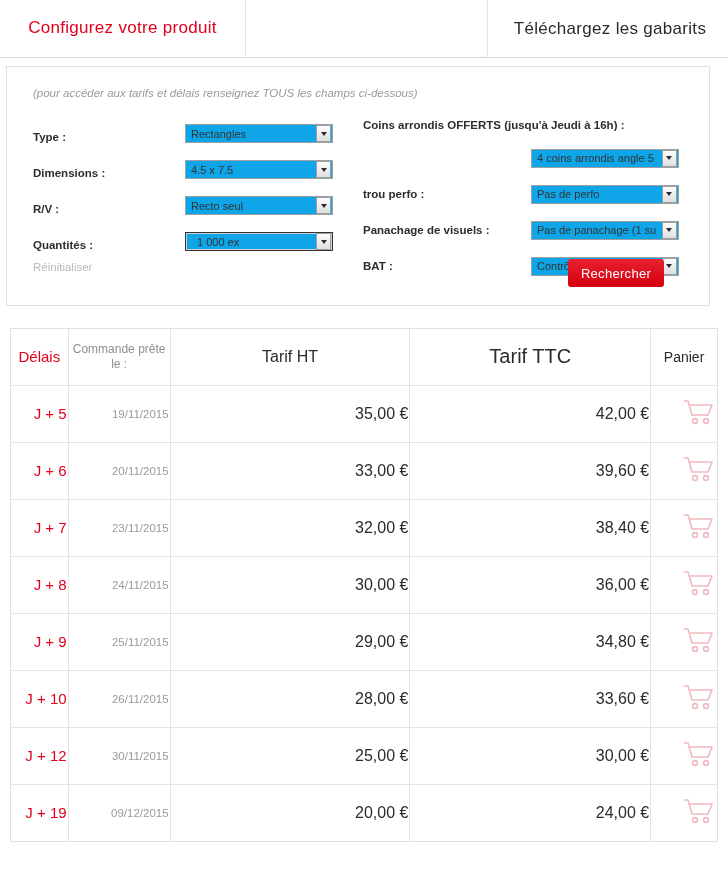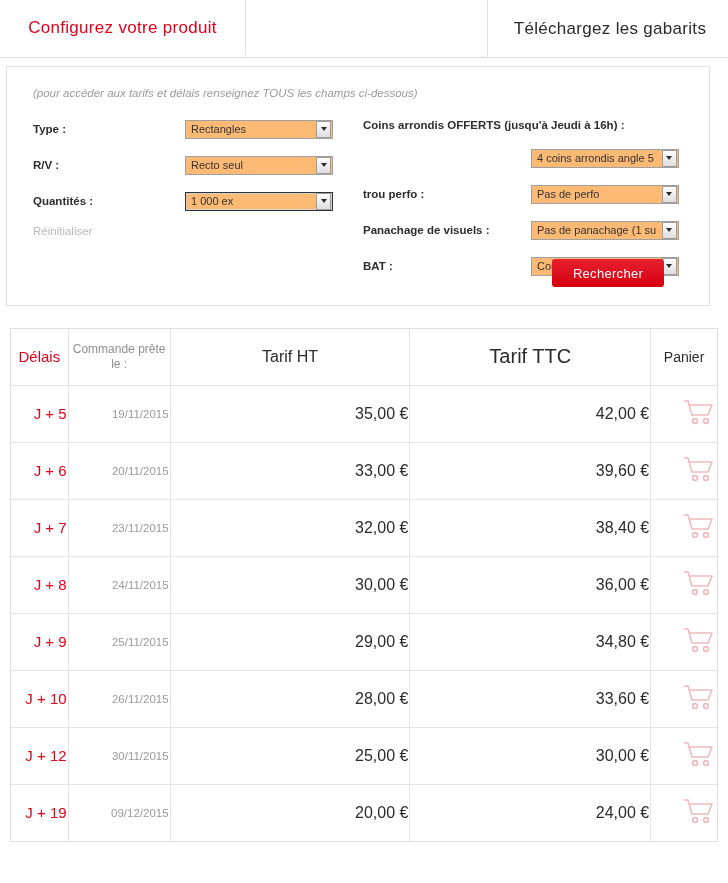--- a/index.html
+++ b/index.html
@@ -68,44 +68,44 @@
     margin: 6px 0 16px 8px;
   }
   .form-grid {
     display: flex;
   }
   .col-left { width: 340px; }
   .col-right { width: 330px; }
 
   .row {
     display: flex;
-    align-items: center;
+    align-items: flex-end;
     height: 28px;
     margin-bottom: 8px;
   }
   .lbl {
     font-size: 11.5px;
     font-weight: bold;
     color: #2d2d2d;
     width: 160px;
     padding-left: 8px;
   }
   .select {
     position: relative;
     width: 148px;
     height: 19px;
     border: 1px solid #a0a0a0;
-    background: #fdba74;
+    background: #0ea5e9;
     font-size: 11px;
     color: #333;
     display: flex;
     align-items: center;
     cursor: pointer;
   }
-  .select.focused { border: 1px solid #333; box-shadow: 0 0 0 1px #cfcfcf inset; }
+  .select.focused { border: 1px solid #333; box-shadow: 0 0 0 1px #cfcfcf inset; padding-left: 6px; }
   .select .val {
     padding-left: 5px;
     white-space: nowrap;
     overflow: hidden;
     flex: 1;
   }
   .select .arrow {
     width: 15px;
     height: 17px;
     margin-right: 1px;
@@ -145,21 +145,21 @@
     font-size: 11.5px;
     color: #b9b9b9;
     padding-left: 8px;
     margin-top: 10px;
     cursor: pointer;
   }
   .search-btn {
     position: absolute;
     right: 45px;
     bottom: 18px;
-    width: 112px;
+    width: 96px;
     height: 28px;
     background: #e2001a;
     background: linear-gradient(#e8202f, #d4000f);
     border: none;
     border-radius: 3px;
     color: #ffffff;
     font-size: 13px;
     font-family: "Liberation Sans", sans-serif;
     cursor: pointer;
     letter-spacing: 0.3px;
@@ -232,20 +232,29 @@
         <div class="row">
           <span class="lbl">Type :</span>
           <div class="select">
             <span class="val">Rectangles</span>
             <span class="arrow">
                 <i></i>
               </span>
           </div>
         </div>
 
+        <div class="row">
+          <span class="lbl">Dimensions :</span>
+          <div class="select">
+            <span class="val">4.5 x 7.5</span>
+            <span class="arrow">
+                <i></i>
+              </span>
+          </div>
+        </div>
 
         <div class="row">
           <span class="lbl">R/V :</span>
           <div class="select">
             <span class="val">Recto seul</span>
             <span class="arrow">
                 <i></i>
               </span>
           </div>
         </div>

